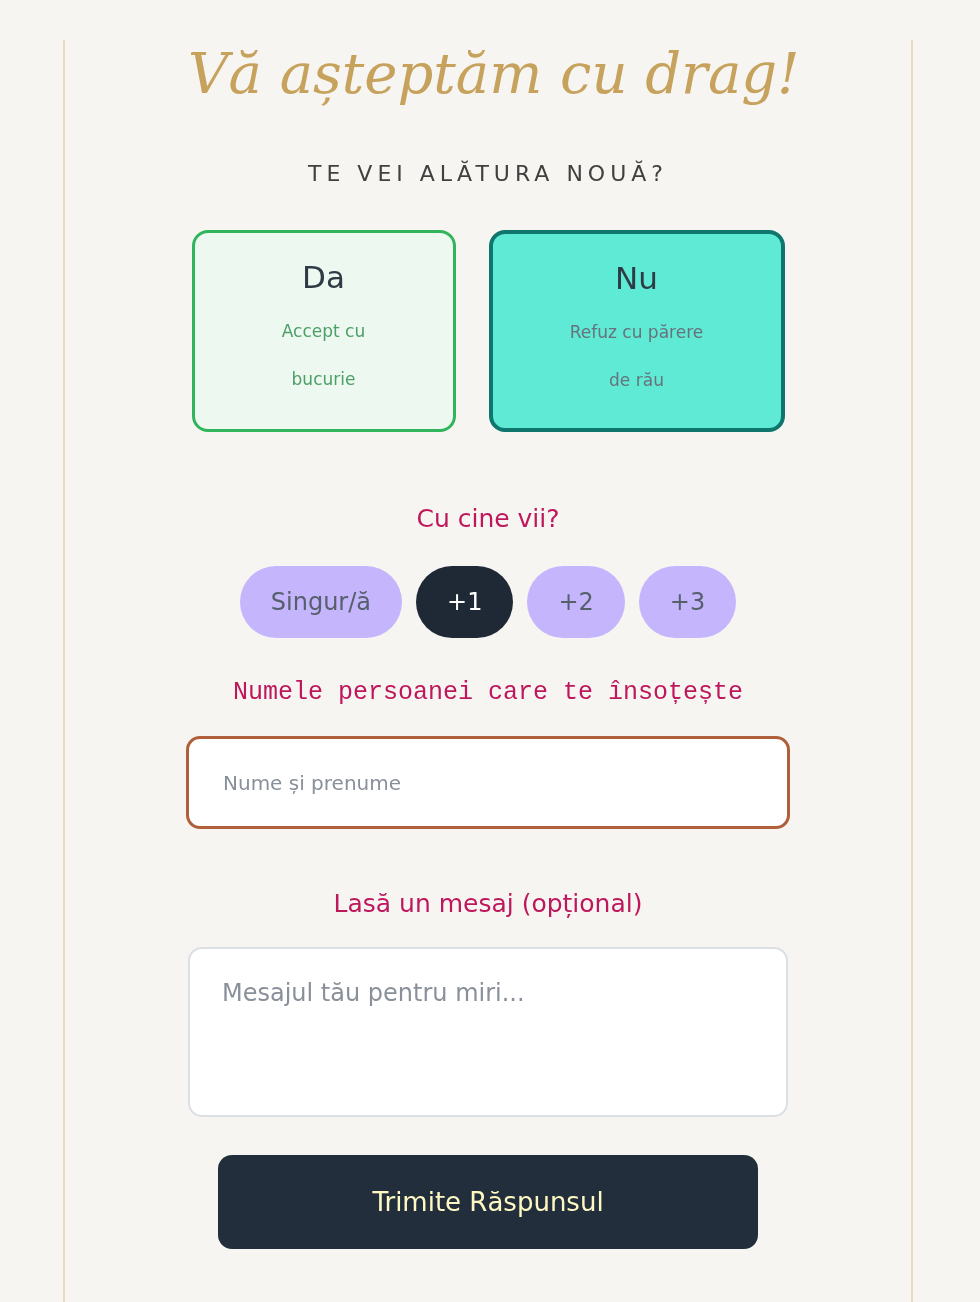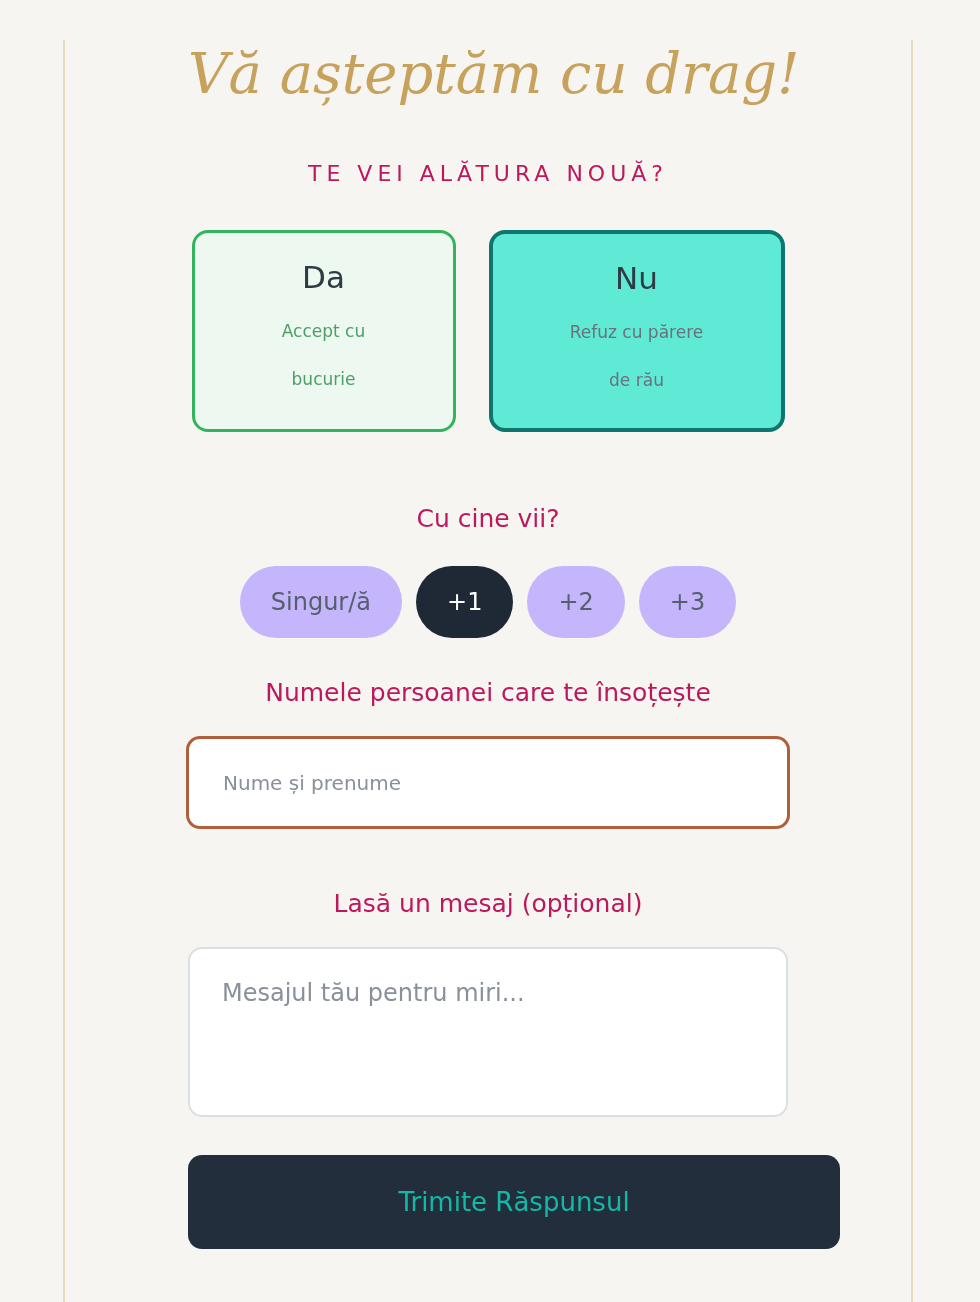--- a/index.html
+++ b/index.html
@@ -27,21 +27,21 @@
     font-size: 56px;
     line-height: 1.2;
     color: #c6a25c;
     white-space: nowrap;
   }
   .attendance-question {
     margin-top: 54px;
     font-size: 22px;
     font-weight: 400;
     letter-spacing: 5px;
-    color: #be185d;
+    color: #404040;
   }
 
   .cards { margin-top: 44px; display: flex; justify-content: center; gap: 33px; }
   .card {
     height: 202px;
     border-radius: 16px;
     padding-top: 22px;
     cursor: pointer;
   }
   .card-yes {
@@ -76,21 +76,21 @@
     color: #55606b;
     font-family: inherit;
     font-size: 24px;
     display: flex;
     align-items: center;
     justify-content: center;
     cursor: pointer;
   }
   .pill.selected { background: #1e2935; color: #ffffff; }
 
-  .name-label { margin-top: 38px; }
+  .name-label { margin-top: 38px; font-family: Liberation Mono, monospace; }
   .text-input {
     margin-top: 26px;
     width: 604px;
     margin-left: -2px;
     height: 93px;
     border: 3px solid #b05f3b;
     border-radius: 14px;
     background: #ffffff;
     padding: 0 34px;
     font-family: inherit;
@@ -111,26 +111,26 @@
     font-size: 24px;
     color: #222d38;
     resize: none;
     outline: none;
     display: block;
   }
   ::placeholder { color: #89909a; opacity: 1; }
 
   .submit-button {
     margin-top: 38px;
-    width: 652px;
+    width: 540px;
     height: 94px;
     border: none;
     border-radius: 14px;
     background: #232e3c;
-    color: #14b8a6;
+    color: #fef9c3;
     font-family: inherit;
     font-size: 26px;
     cursor: pointer;
   }
 </style>
 </head>
 <body>
 
 <div class="page">
   <div class="panel">

